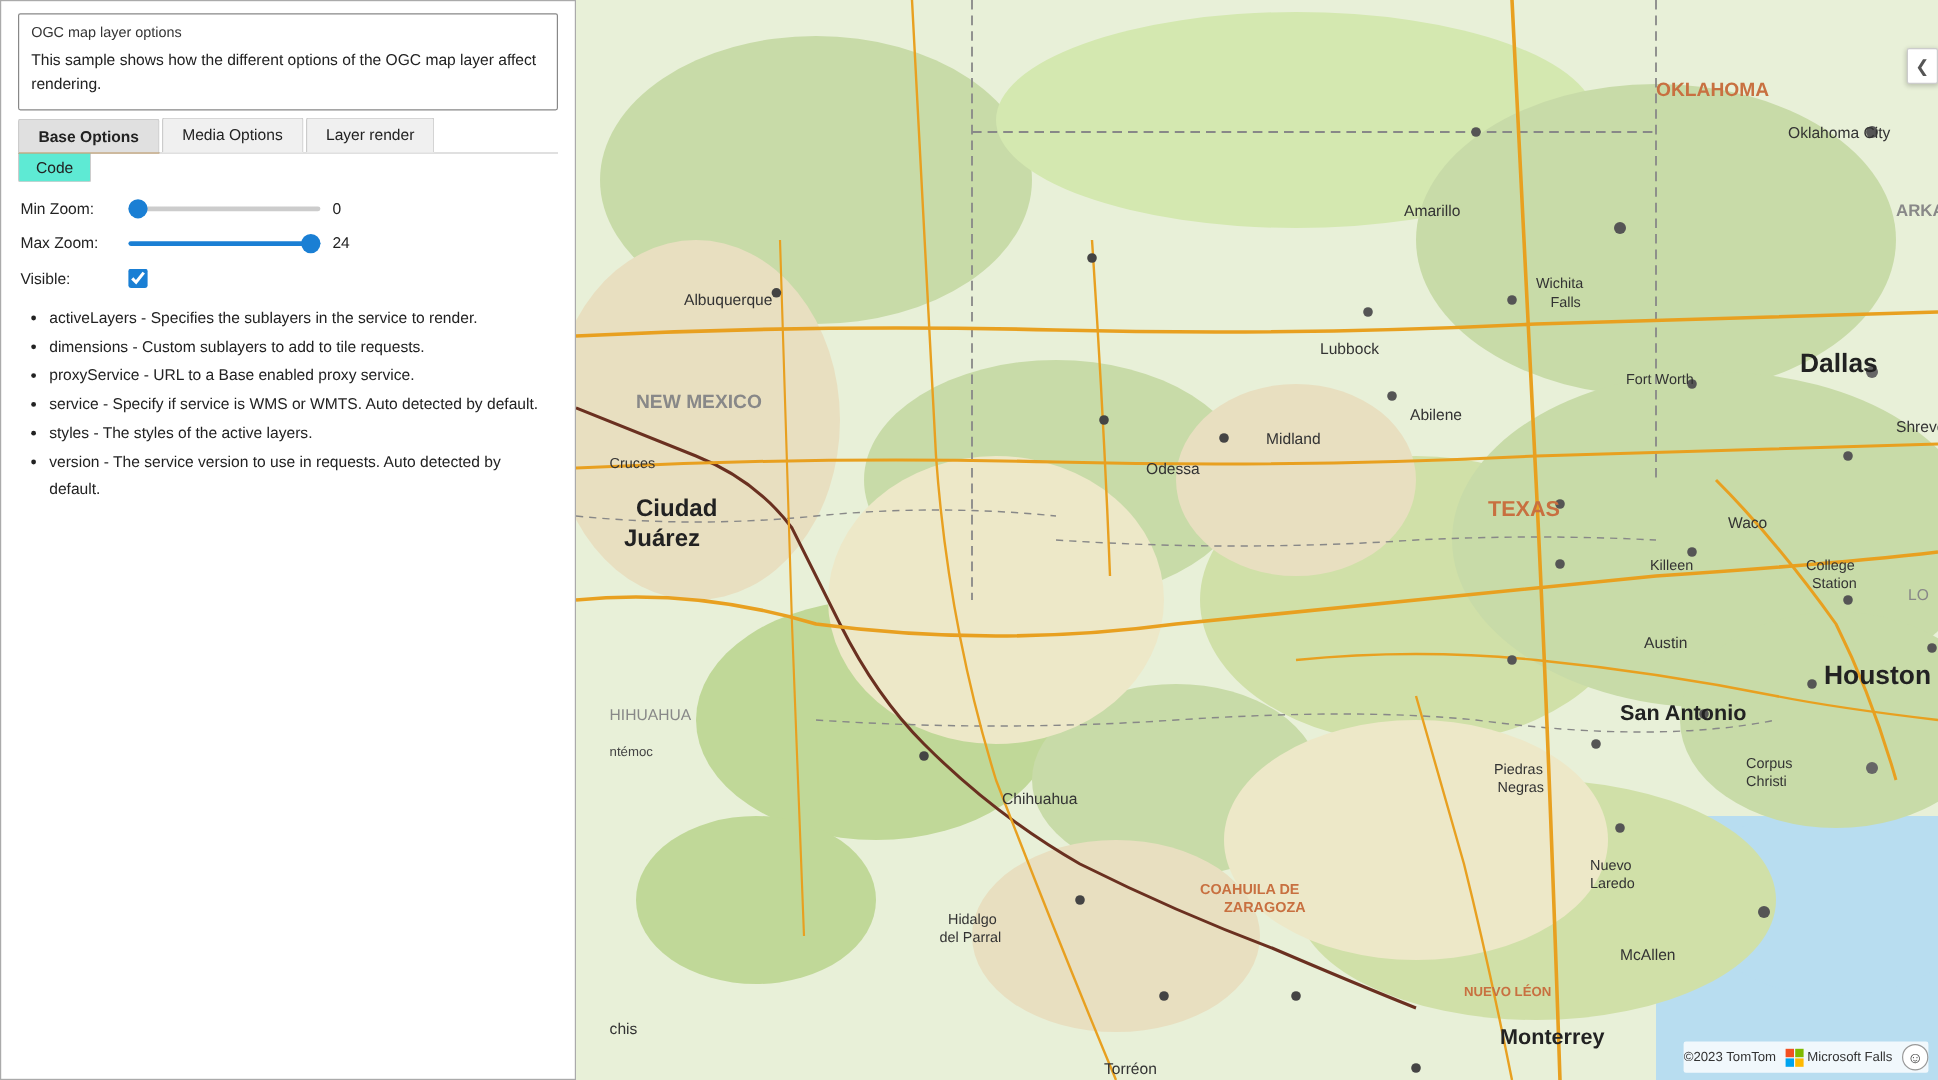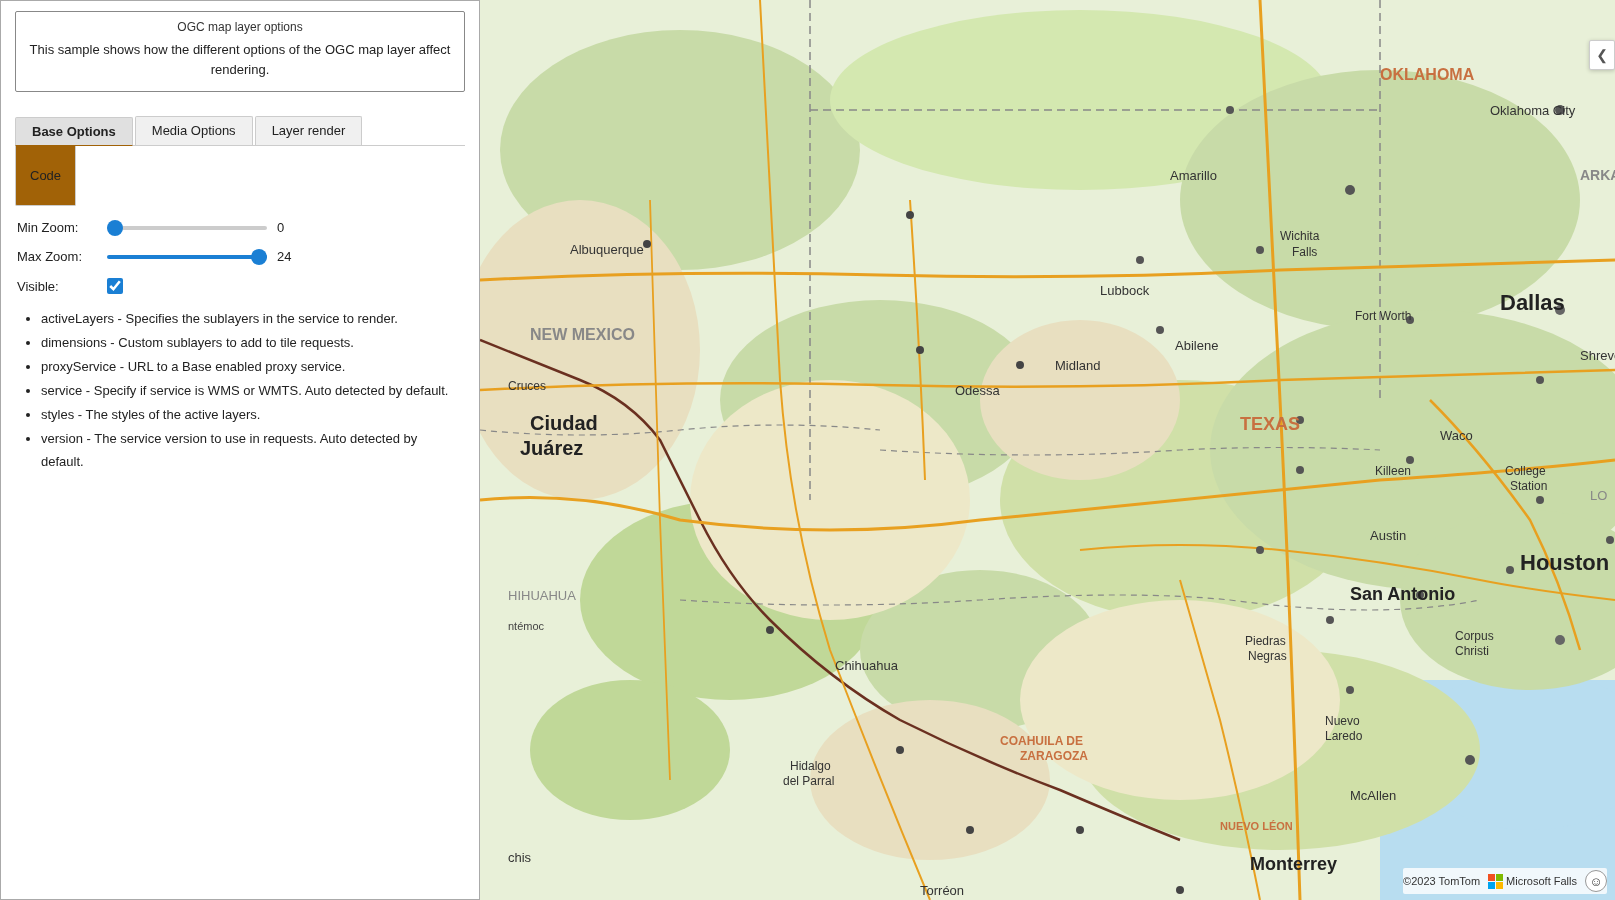--- a/index.html
+++ b/index.html
@@ -16,23 +16,22 @@
       flex-direction: column;
       background: #fff;
       position: relative;
       z-index: 2;
     }
 
     .panel-title-box {
       border: 1px solid #888;
       border-radius: 2px;
       padding: 8px 10px 12px 10px;
-      margin-bottom: 24px;
+      margin-bottom: 6px;
       flex-shrink: 0;
-      text-align: center;
     }
 
     .panel-title {
       font-size: 12px;
       font-weight: normal;
       color: #333;
       margin-bottom: 6px;
     }
 
     .panel-description {
@@ -64,24 +63,24 @@
     .tab.active {
       background: #e0e0e0;
       border-bottom: 1px solid #a16207;
       font-weight: 600;
       position: relative;
       bottom: -1px;
       z-index: 1;
     }
 
     .code-tab {
-      padding: 22px 14px;
+      padding: 4px 14px;
       border: 1px solid #ccc;
       border-top: none;
-      background: #a16207;
+      background: #5eead4;
       cursor: pointer;
       font-size: 13px;
       color: #222;
       display: inline-block;
       margin-top: 0;
       border-radius: 0 0 2px 2px;
     }
 
     .tab-content {
       padding: 14px 2px 0 2px;

